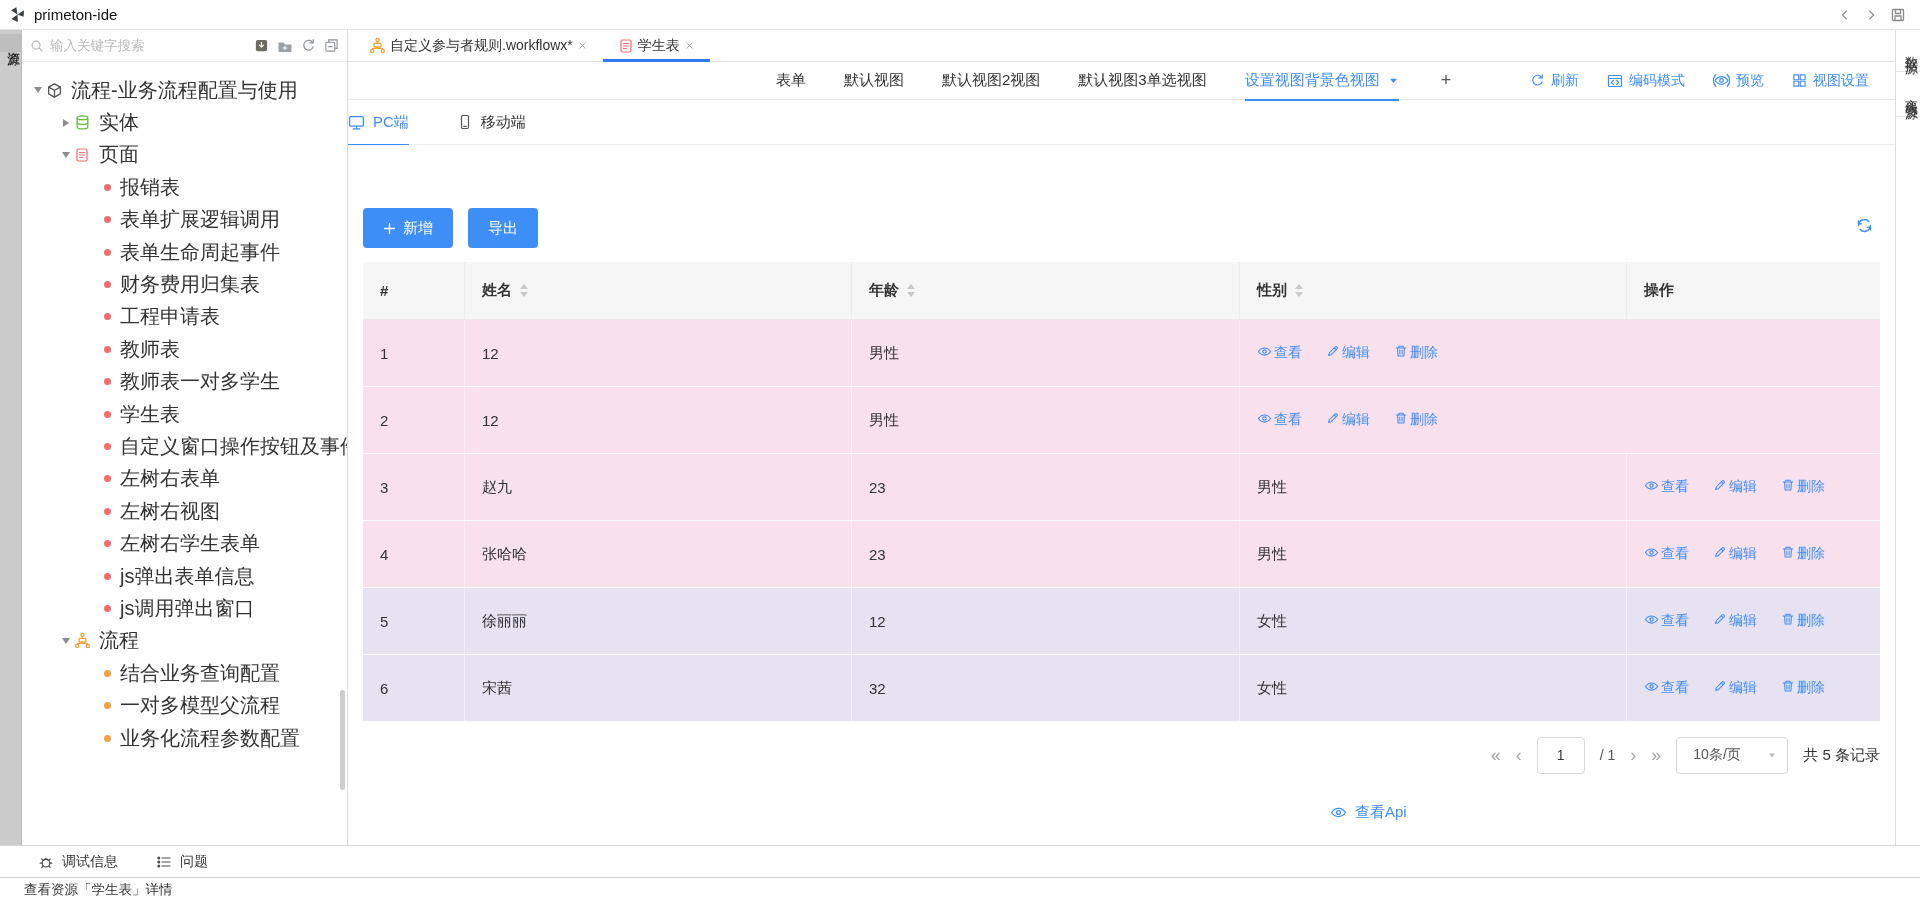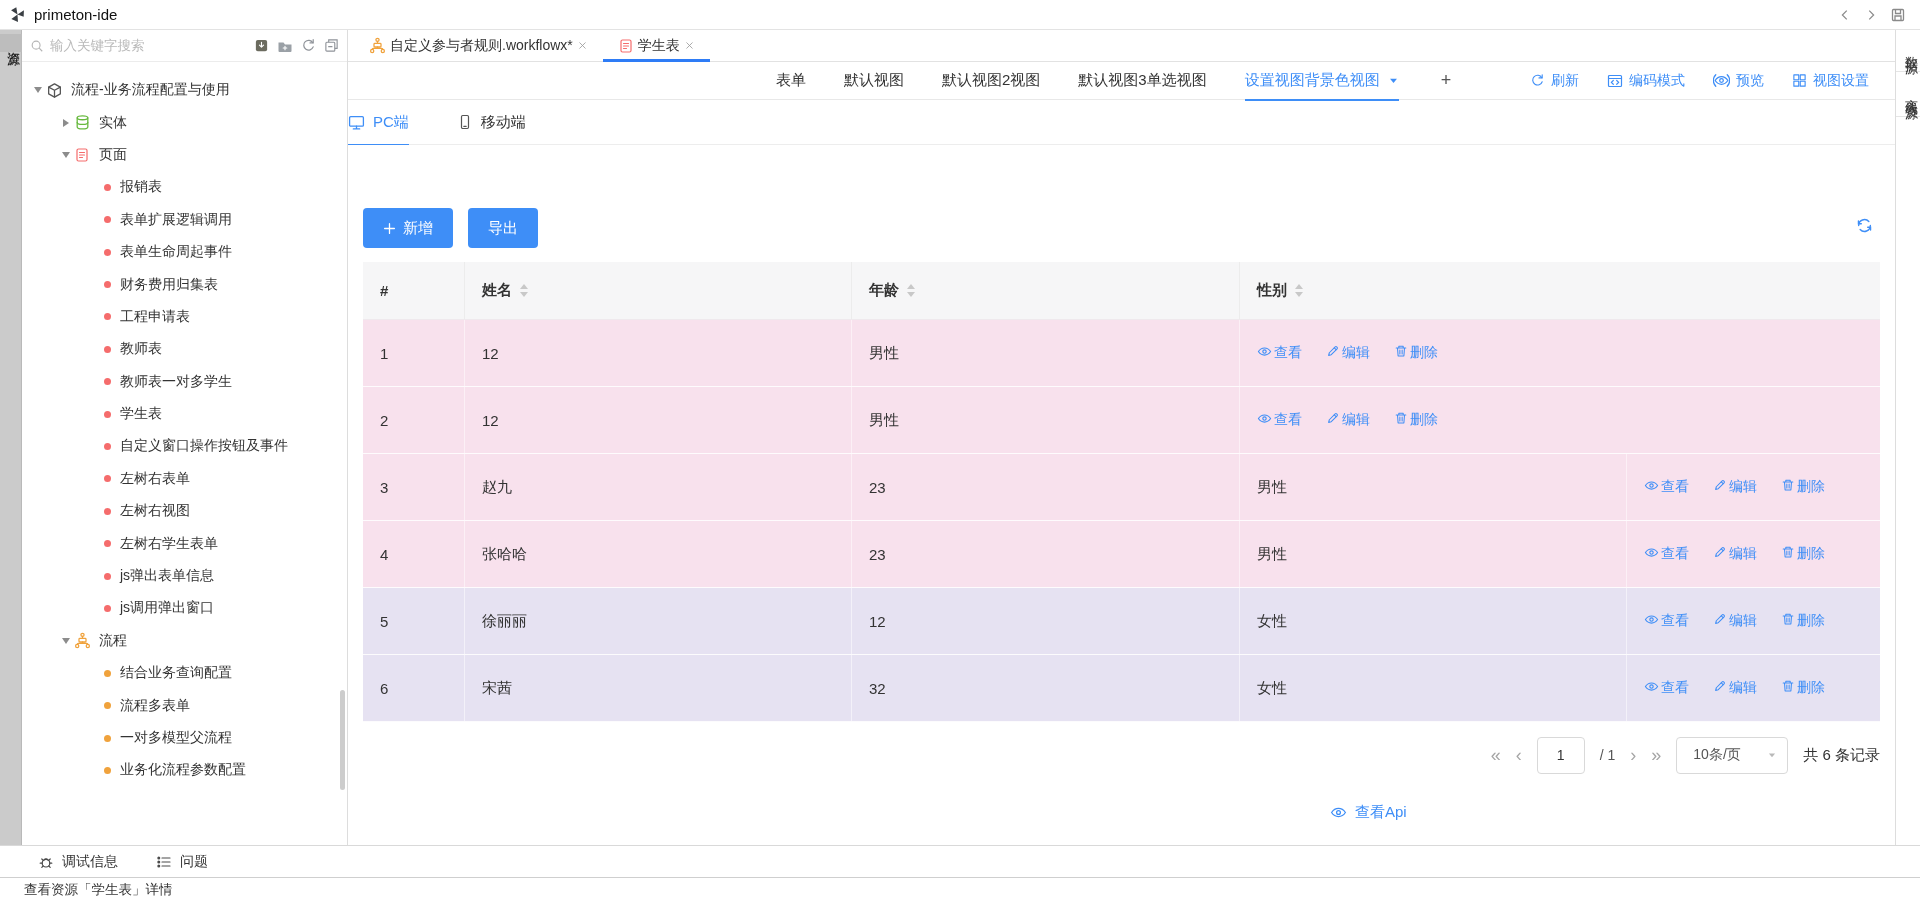--- a/index.html
+++ b/index.html
@@ -20,21 +20,21 @@
 
   
   .sidebar{position:absolute;left:22px;top:30px;width:326px;height:815px;background:#fff;border-right:1px solid #ddd;overflow:hidden}
   .search-row{height:32px;border-bottom:1px solid #ececec;display:flex;align-items:center;padding:0 8px;gap:6px}
   .search-row .sicon{color:#b5b5b5}
   .search-input{flex:1;border:none;outline:none;font-size:13.5px;color:#333;min-width:0;background:transparent}
   .search-input::placeholder{color:#b9b9b9}
   .search-icons{display:flex;align-items:center;gap:8px;color:#8f9399}
   .search-icons span{display:inline-flex;cursor:pointer}
   .tree{padding-top:12px}
-  .tree-item{display:flex;align-items:center;height:32.4px;font-size:14px;color:#333;cursor:pointer;white-space:nowrap}
+  .tree-item{display:flex;align-items:center;height:32.4px;font-size:20px;color:#333;cursor:pointer;white-space:nowrap}
   .tree-item.lvl0{padding-left:8px}
   .tree-item.lvl1{padding-left:36px}
   .tree-item.lvl2{padding-left:82px}
   .expander{width:16px;display:inline-flex;justify-content:center}
   .expander.open::before{content:"";border-left:4.5px solid transparent;border-right:4.5px solid transparent;border-top:6px solid #8c8c8c}
   .expander.closed::before{content:"";border-top:4.5px solid transparent;border-bottom:4.5px solid transparent;border-left:6px solid #8c8c8c}
   .ticon{width:20px;height:17px;display:inline-flex;align-items:center;margin-right:5px}
   .dot{width:7px;height:7px;border-radius:50%;margin-right:9px;flex:none}
   .scroll-thumb{position:absolute;right:2px;top:660px;width:5px;height:100px;border-radius:3px;background:#cdcdcd}
 
@@ -279,24 +279,20 @@
           </span>
         </span>
         <span class="tlabel">流程</span>
       </div>
       <div class="tree-item lvl2">
         <span class="dot" style="background: rgb(240, 162, 60);"></span>
         <span class="tlabel">结合业务查询配置</span>
       </div>
       <div class="tree-item lvl2">
         <span class="dot" style="background: rgb(240, 162, 60);"></span>
-        <span class="tlabel">流程多表单</span>
-      </div>
-      <div class="tree-item lvl2">
-        <span class="dot" style="background: rgb(240, 162, 60);"></span>
         <span class="tlabel">一对多模型父流程</span>
       </div>
       <div class="tree-item lvl2">
         <span class="dot" style="background: rgb(240, 162, 60);"></span>
         <span class="tlabel">业务化流程参数配置</span>
       </div>
     </div>
   <div class="scroll-thumb"></div>
 </aside>
 
@@ -467,20 +463,23 @@
               <i class="down"></i>
             </span>
           </div>
           <div class="th">
             <span>性别</span>
             <span class="sort">
               <i class="up"></i>
               <i class="down"></i>
             </span>
           </div>
+          <div class="th">
+            <span>操作</span>
+          </div>
         </div>
       <div id="tbody">
           <div class="trow" style="background: rgb(248, 225, 237);">
             <div class="td">1</div>
             <div class="td">12</div>
             <div class="td">男性</div>
             <div class="td actions">
               <span class="row-action">
                 <span style="display: inline-flex;">
                   <svg width="15" height="15" viewBox="0 0 16 16" fill="none" stroke="currentColor" stroke-width="1.2" stroke-linecap="round" stroke-linejoin="round">
@@ -689,21 +688,21 @@
       <span class="pg-btn">›</span>
       <span class="pg-btn">»</span>
       <div class="pg-select">
         <span>10条/页</span>
         <span class="caret">
             <svg width="10" height="10" viewBox="0 0 16 16" fill="currentColor">
               <path d="M3 5.5h10L8 11.5z"></path>
             </svg>
           </span>
       </div>
-      <span class="pg-records">共 6 条记录</span>
+      <span class="pg-records">共 5 条记录</span>
     </div>
 
     <div class="api-link">
       <span>
           <svg width="17" height="17" viewBox="0 0 16 16" fill="none" stroke="currentColor" stroke-width="1.2">
             <path d="M1.5 8S4 4.2 8 4.2 14.5 8 14.5 8 12 11.8 8 11.8 1.5 8 1.5 8z"></path>
             <circle cx="8" cy="8" r="1.8"></circle>
           </svg>
         </span>
       <span>查看Api</span>

